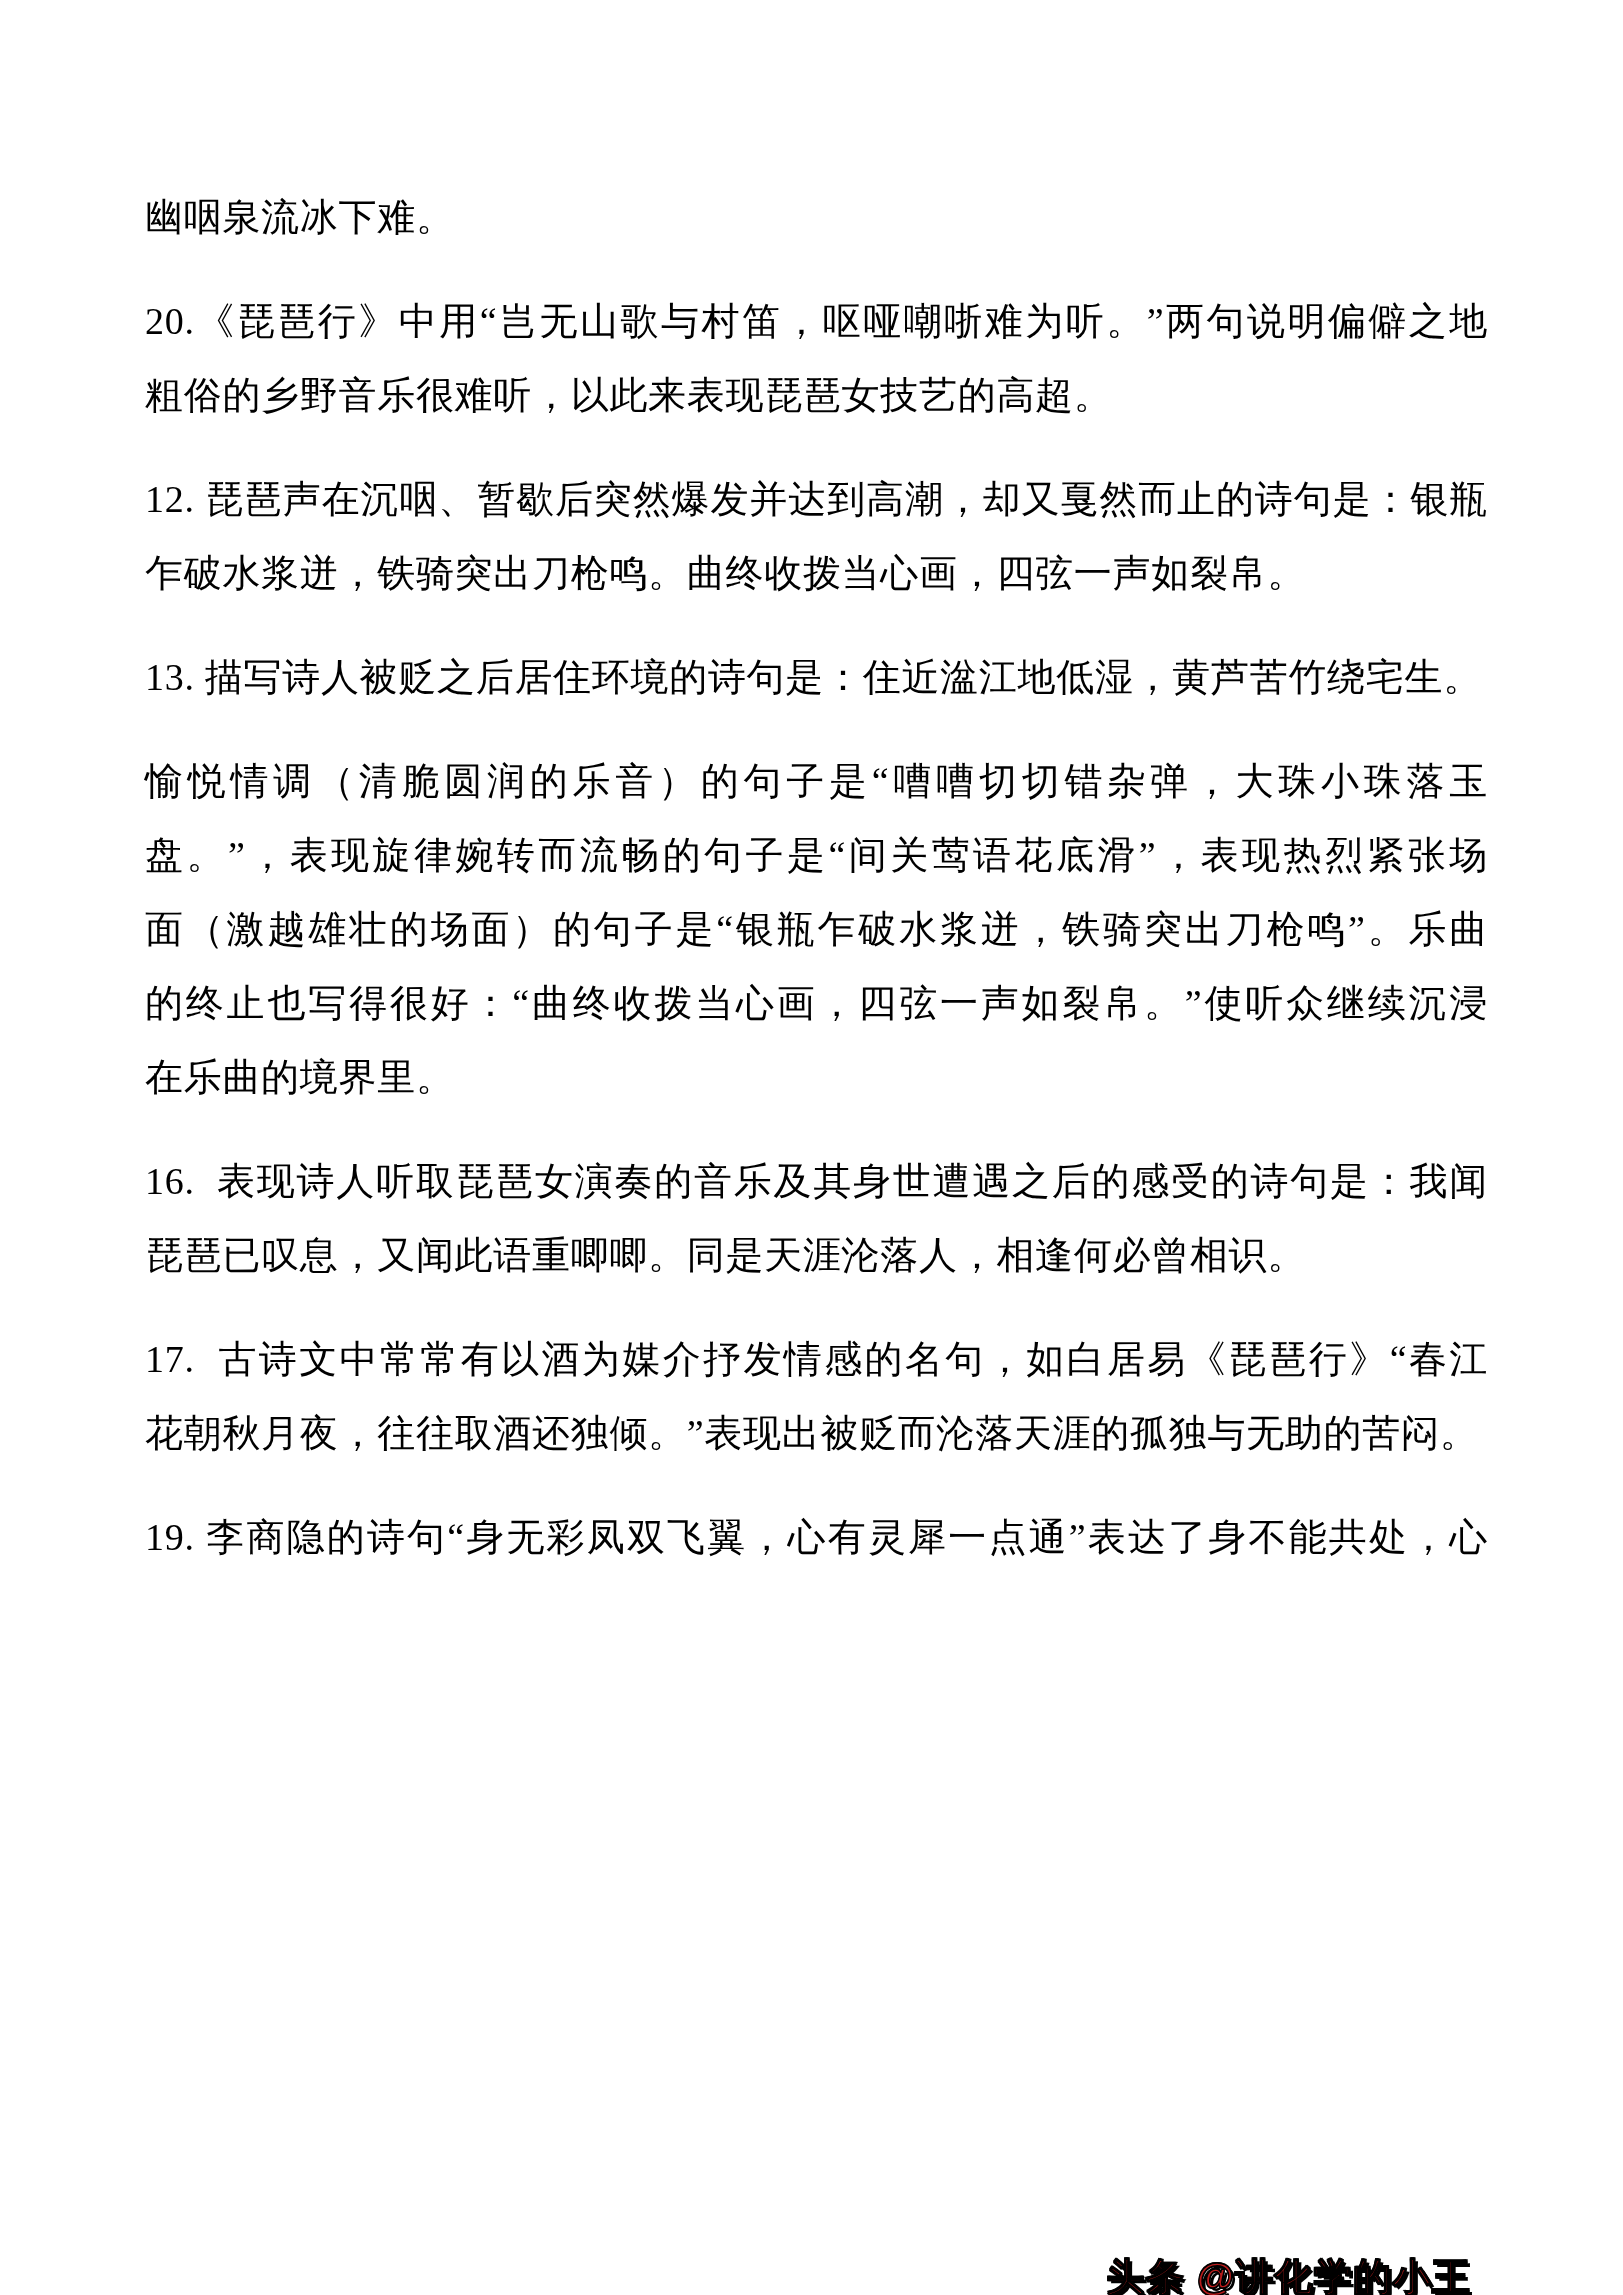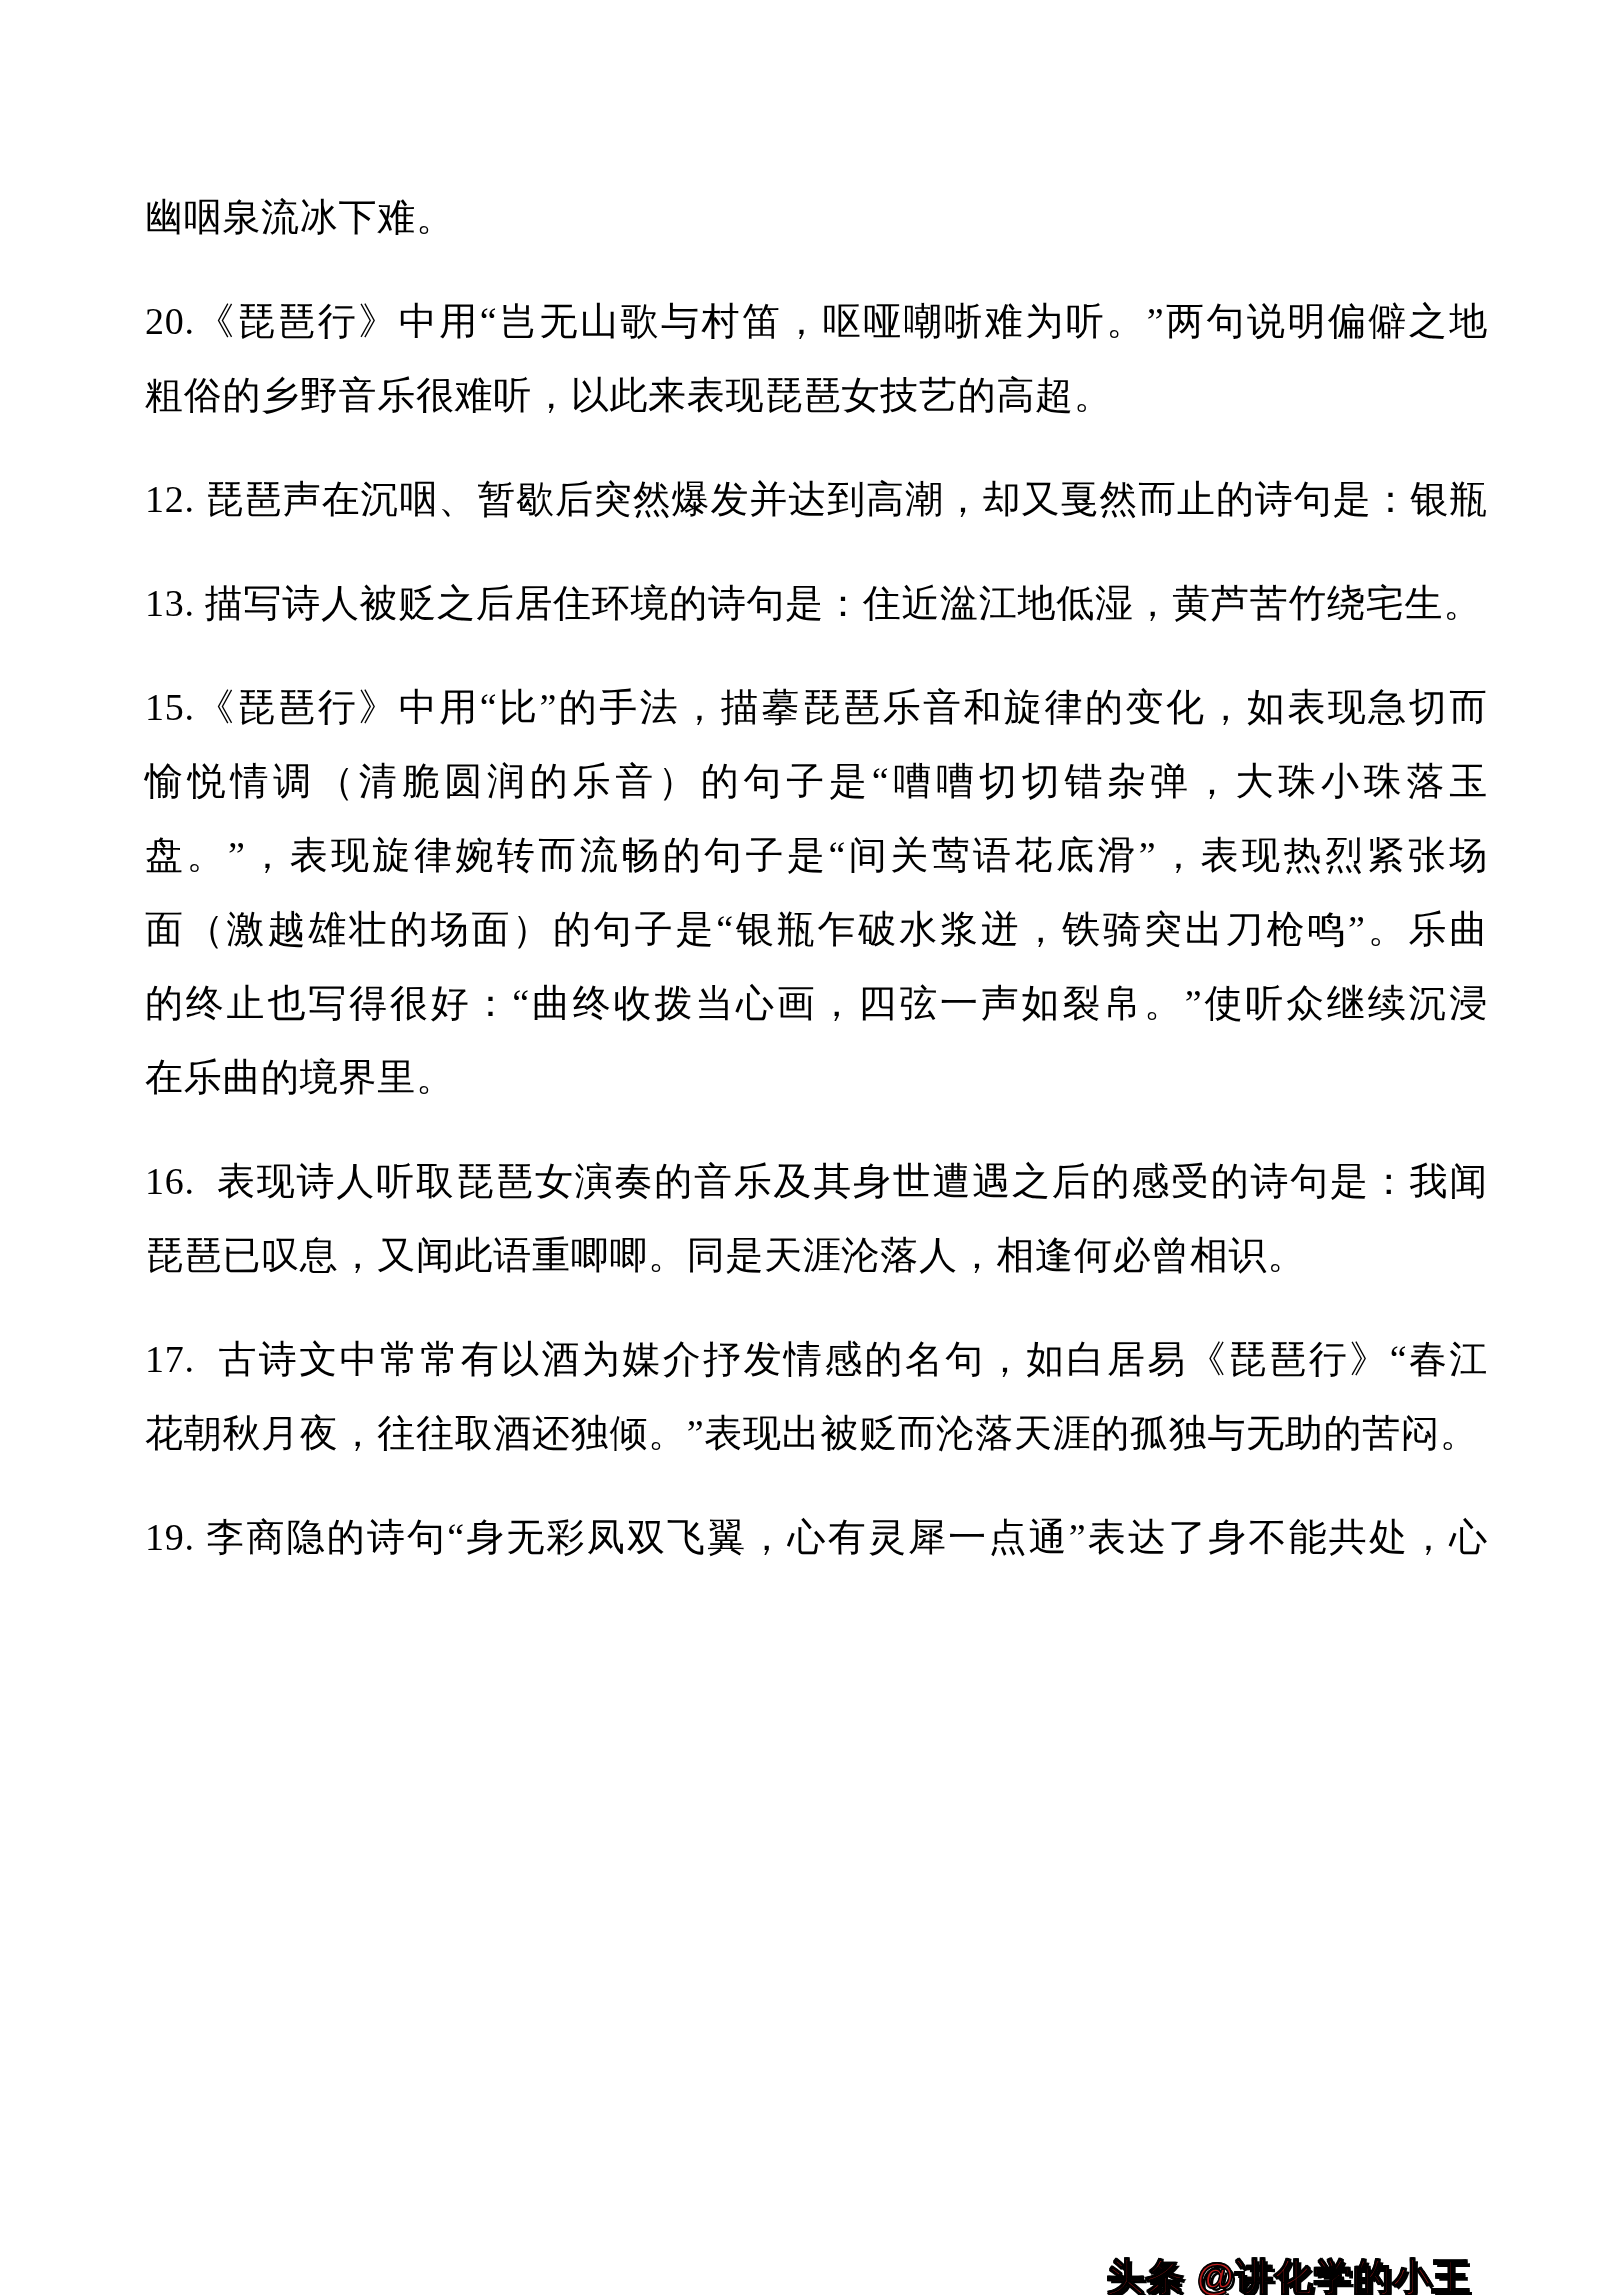--- a/index.html
+++ b/index.html
@@ -71,29 +71,29 @@
       <div class="line end">幽咽泉流冰下难。</div>
     </div>
 
     <div class="para">
       <div class="line fill">20.《琵琶行》中用“岂无山歌与村笛，呕哑嘲哳难为听。”两句说明偏僻之地</div>
       <div class="line end">粗俗的乡野音乐很难听，以此来表现琵琶女技艺的高超。</div>
     </div>
 
     <div class="para">
       <div class="line fill">12. 琵琶声在沉咽、暂歇后突然爆发并达到高潮，却又戛然而止的诗句是：银瓶</div>
+      <div class="line end">乍破水浆迸，铁骑突出刀枪鸣。曲终收拨当心画，四弦一声如裂帛。</div>
     </div>
 
     <div class="para">
       <div class="line end">13. 描写诗人被贬之后居住环境的诗句是：住近湓江地低湿，黄芦苦竹绕宅生。</div>
     </div>
 
 
     <div class="para">
-      <div class="line fill">15.《琵琶行》中用“比”的手法，描摹琵琶乐音和旋律的变化，如表现急切而</div>
       <div class="line fill">愉悦情调（清脆圆润的乐音）的句子是“嘈嘈切切错杂弹，大珠小珠落玉</div>
       <div class="line fill">盘。”，表现旋律婉转而流畅的句子是“间关莺语花底滑”，表现热烈紧张场</div>
       <div class="line fill">面（激越雄壮的场面）的句子是“银瓶乍破水浆迸，铁骑突出刀枪鸣”。乐曲</div>
       <div class="line fill">的终止也写得很好：“曲终收拨当心画，四弦一声如裂帛。”使听众继续沉浸</div>
       <div class="line end">在乐曲的境界里。</div>
     </div>
 
     <div class="para">
       <div class="line fill">16.  表现诗人听取琵琶女演奏的音乐及其身世遭遇之后的感受的诗句是：我闻</div>
       <div class="line end">琵琶已叹息，又闻此语重唧唧。同是天涯沦落人，相逢何必曾相识。</div>

